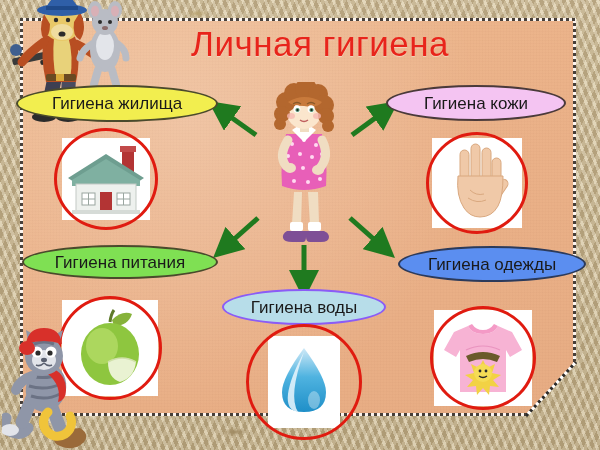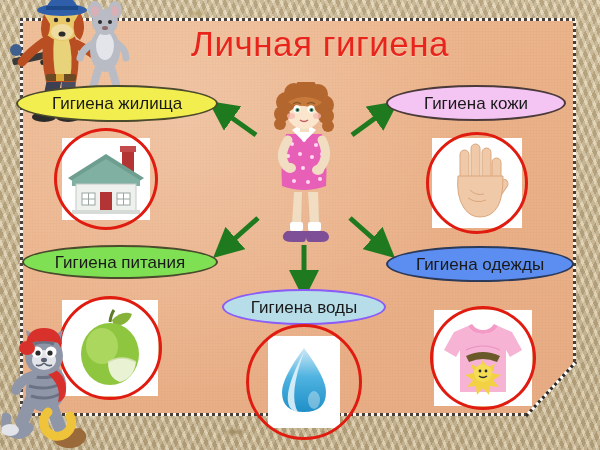--- a/index.html
+++ b/index.html
@@ -81,21 +81,21 @@
     display:flex;align-items:center;justify-content:center;
     border-radius:50%;
     font-size:17px;line-height:17px;
     color:#1a1a1a;
     white-space:nowrap;
     box-sizing:border-box;
   }
   .n-housing{left:16px;top:85px;width:202px;height:37px;background:#f2ee4f;border:2px solid #4a4a2c;}
   .n-skin   {left:386px;top:85px;width:180px;height:36px;background:#f4c4f2;border:2px solid #4a3a3a;}
   .n-food   {left:22px;top:245px;width:196px;height:34px;background:#7fe053;border:2px solid #4a4a2c;text-align:right;}
-  .n-clothes{left:386px;top:246px;width:188px;height:36px;background:#5b8ef0;border:2px solid #2c3a5a;}
+  .n-clothes{left:398px;top:246px;width:188px;height:36px;background:#5b8ef0;border:2px solid #2c3a5a;}
   .n-water  {left:222px;top:289px;width:164px;height:36px;background:#b7dde9;border:2px solid #8b5cf6;}
 
   
   .arrows{position:absolute;left:0;top:0;width:600px;height:450px;pointer-events:none;}
 
   
   .pic{
     position:absolute;
     background:#ffffff;
     box-sizing:border-box;

